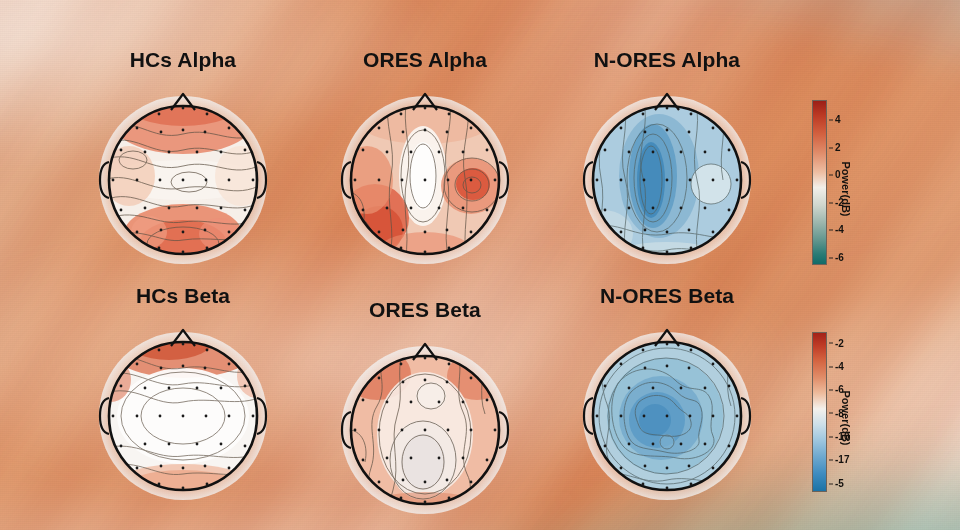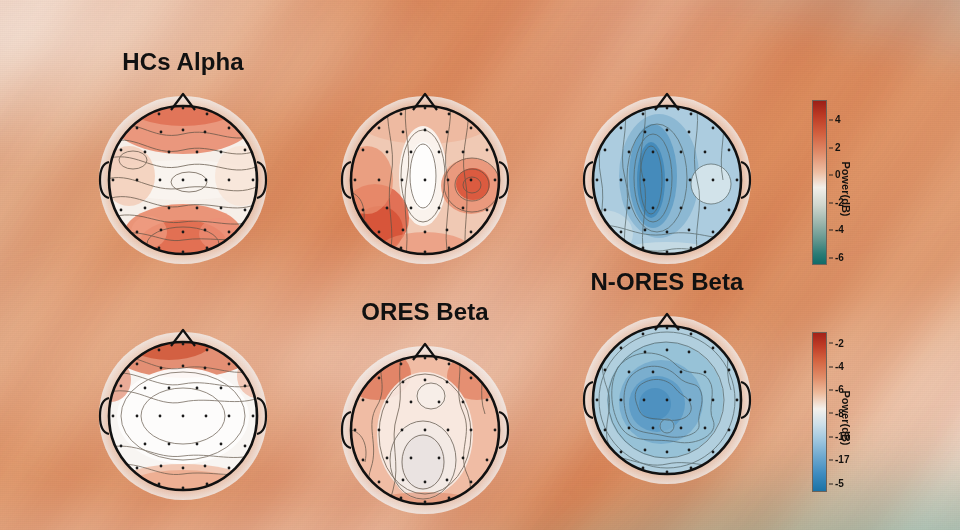--- a/index.html
+++ b/index.html
@@ -30,21 +30,21 @@
       radial-gradient(50% 26% at 88% 88%, rgba(110,200,202,.8) 0%, rgba(110,200,202,0) 70%);
     filter:blur(18px);}
   #bgGrain{opacity:.16;background-image:
       repeating-linear-gradient(0deg,rgba(0,0,0,.10) 0 1px,rgba(255,255,255,0) 1px 2px),
       repeating-linear-gradient(90deg,rgba(0,0,0,.07) 0 1px,rgba(255,255,255,0) 1px 2px);
     inset:0;width:100%;height:100%;}
 
   
   .panel{position:absolute;width:230px;height:240px;}
   .panel-title{position:absolute;left:0;top:0;width:100%;text-align:center;
-      font-size:24px;font-weight:bold;color:#111;letter-spacing:.1px;}
+      font-size:21px;font-weight:bold;color:#111;letter-spacing:.1px;}
   .topo-wrap{position:absolute;left:50%;top:36px;transform:translateX(-50%);
       width:188px;height:188px;}
   .topo-svg{display:block;width:188px;height:188px;}
 
   
   .cbar{position:absolute;}
   .cbar-strip{position:absolute;left:0;top:0;width:15px;height:100%;
       border:1px solid #6e6258;box-sizing:border-box;}
   .cbar-ticks{position:absolute;left:17px;top:0;height:100%;width:26px;}
   .cbar-tick{position:absolute;left:0;transform:translateY(-50%);
@@ -147,20 +147,21 @@
             <circle cx="140" cy="148" r="1.4"></circle>
           <circle cx="70" cy="164" r="1.4"></circle>
             <circle cx="94" cy="168" r="1.4"></circle>
             <circle cx="118" cy="164" r="1.4"></circle>
         </g>
       </svg>
     </div>
   </div>
 
   <div class="panel" style="left:310px;top:48px;">
+    <div class="panel-title">ORES Alpha</div>
     <div class="topo-wrap">
       <svg class="topo-svg" viewBox="0 0 188 188">
         <defs>
             <clipPath id="clipHead2">
               <circle cx="94" cy="96" r="74"></circle>
             </clipPath>
           </defs>
         <circle cx="94" cy="96" r="84" fill="url(#halo)"></circle>
         <g clip-path="url(#clipHead2)">
           <rect x="10" y="12" width="168" height="168" fill="#f0c9b4"></rect>
@@ -230,20 +231,21 @@
             <circle cx="140" cy="148" r="1.4"></circle>
           <circle cx="70" cy="164" r="1.4"></circle>
             <circle cx="94" cy="168" r="1.4"></circle>
             <circle cx="118" cy="164" r="1.4"></circle>
         </g>
       </svg>
     </div>
   </div>
 
   <div class="panel" style="left:552px;top:48px;">
+    <div class="panel-title">N-ORES Alpha</div>
     <div class="topo-wrap">
       <svg class="topo-svg" viewBox="0 0 188 188">
         <defs>
             <clipPath id="clipHead3">
               <circle cx="94" cy="96" r="74"></circle>
             </clipPath>
           </defs>
         <circle cx="94" cy="96" r="84" fill="url(#halo)"></circle>
         <g clip-path="url(#clipHead3)">
           <rect x="10" y="12" width="168" height="168" fill="#b8d3e0"></rect>
@@ -311,20 +313,21 @@
             <circle cx="140" cy="148" r="1.4"></circle>
           <circle cx="70" cy="164" r="1.4"></circle>
             <circle cx="94" cy="168" r="1.4"></circle>
             <circle cx="118" cy="164" r="1.4"></circle>
         </g>
       </svg>
     </div>
   </div>
 
   <div class="panel" style="left:68px;top:284px;">
+    <div class="panel-title">HCs Beta</div>
     <div class="topo-wrap">
       <svg class="topo-svg" viewBox="0 0 188 188">
         <defs>
             <clipPath id="clipHead4">
               <circle cx="94" cy="96" r="74"></circle>
             </clipPath>
           </defs>
         <circle cx="94" cy="96" r="84" fill="url(#halo)"></circle>
         <g clip-path="url(#clipHead4)">
           <rect x="10" y="12" width="168" height="168" fill="#f8f5f2"></rect>
@@ -469,21 +472,21 @@
             <circle cx="116" cy="146" r="1.4"></circle>
             <circle cx="140" cy="148" r="1.4"></circle>
           <circle cx="70" cy="164" r="1.4"></circle>
             <circle cx="94" cy="168" r="1.4"></circle>
             <circle cx="118" cy="164" r="1.4"></circle>
         </g>
       </svg>
     </div>
   </div>
 
-  <div class="panel" style="left:552px;top:268px;">
+  <div class="panel" style="left:552px;top:284px;">
     <div class="panel-title">N-ORES Beta</div>
     <div class="topo-wrap">
       <svg class="topo-svg" viewBox="0 0 188 188">
         <defs>
             <clipPath id="clipHead6">
               <circle cx="94" cy="96" r="74"></circle>
             </clipPath>
           </defs>
         <circle cx="94" cy="96" r="84" fill="url(#halo)"></circle>
         <g clip-path="url(#clipHead6)">

